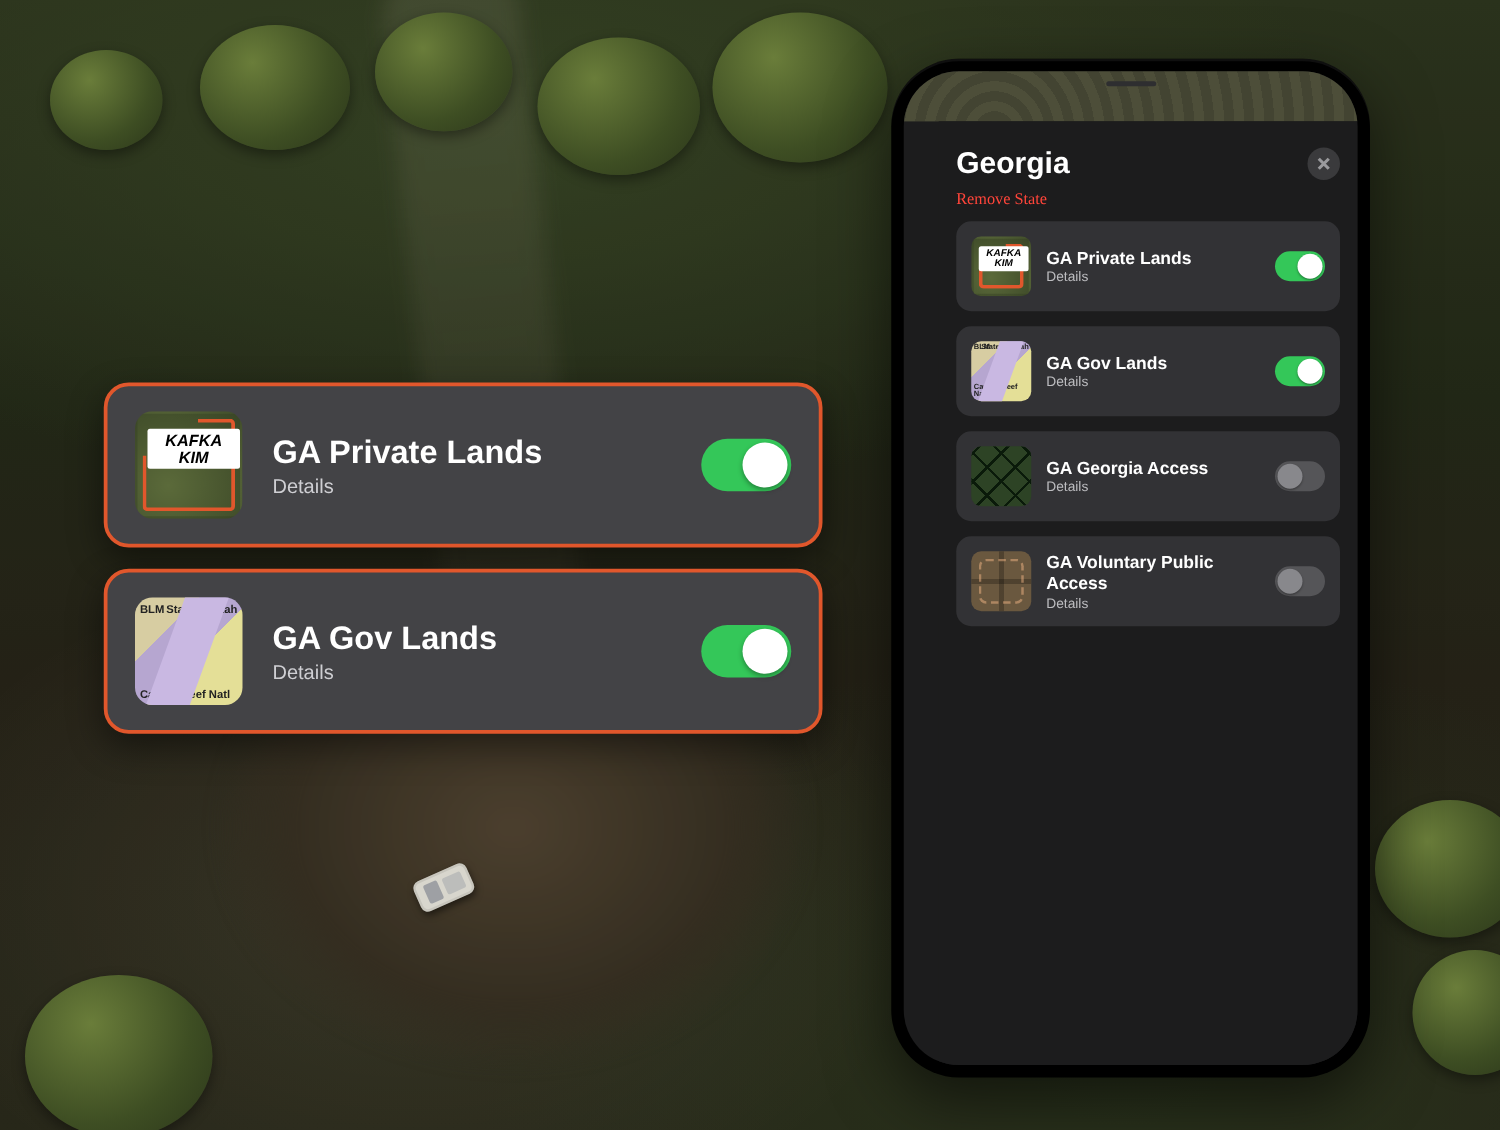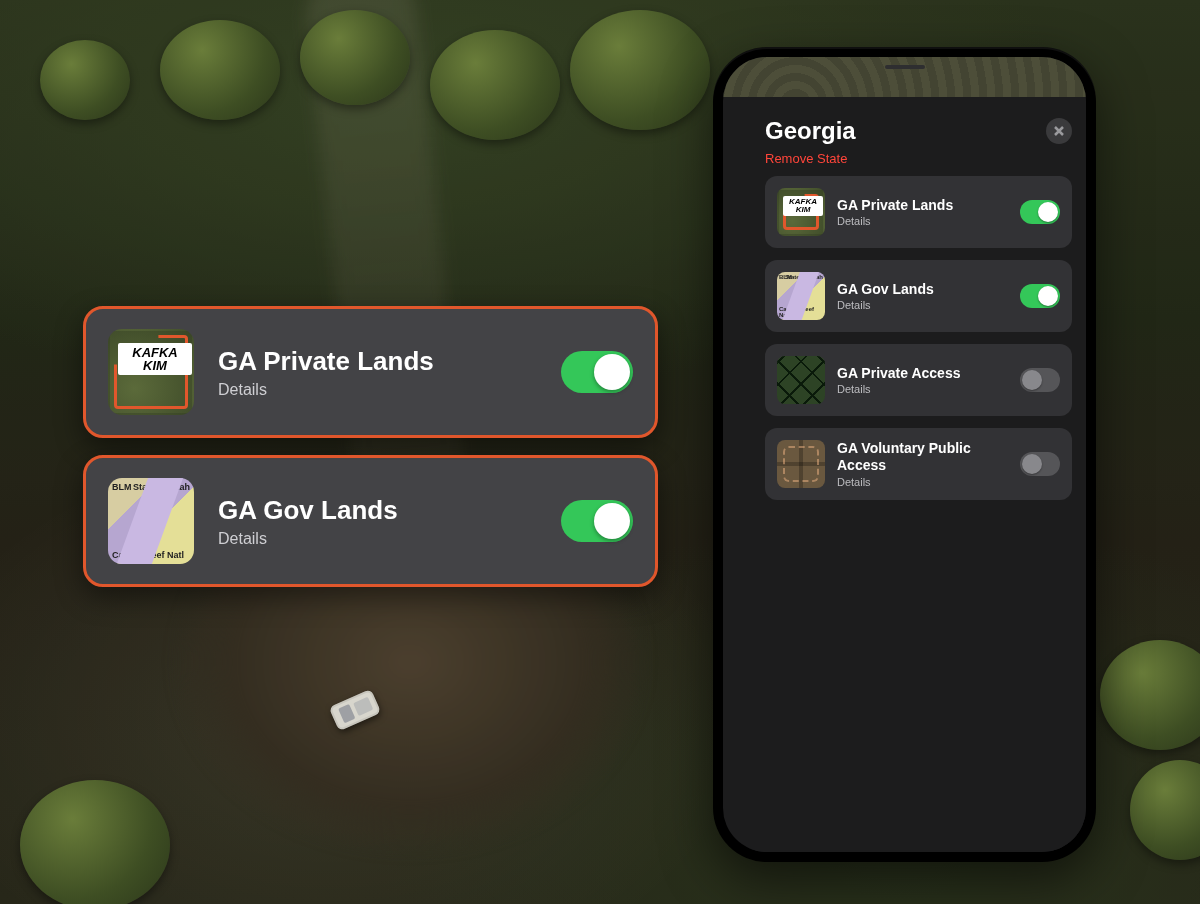--- a/index.html
+++ b/index.html
@@ -65,21 +65,21 @@
   .sheet {
     position:absolute; left:0; right:0; top:40px; bottom:0;
     background:#1c1c1d;
     padding:20px 14px 14px;
     margin-left:28px;
   }
   .sheet-head { display:flex; align-items:center; justify-content:space-between; margin-bottom:6px; }
   .sheet-title { color:#fff; font-size:24px; font-weight:700; }
   .close-btn { width:26px; height:26px; border-radius:50%; background:#3a3a3c; display:flex; align-items:center; justify-content:center; cursor:pointer; }
   .close-btn svg { width:12px; height:12px; stroke:#9a9a9d; stroke-width:2.5; }
-  .remove { color:#ff453a; font-size:13px; margin:4px 0 10px; cursor:pointer; }
+  .remove { color:#ff453a; font-size:13px; margin:4px 0 10px; cursor:pointer;font-family:Liberation Serif, serif; }
 
   .row {
     background:#323235; border-radius:12px; padding:12px 12px; margin-bottom:12px;
     display:flex; align-items:center; gap:12px;
   }
   .thumb { width:48px; height:48px; border-radius:8px; flex:0 0 48px; position:relative; overflow:hidden; }
   .row .txt { flex:1; min-width:0; }
   .row .title { color:#fff; font-size:14px; font-weight:600; line-height:1.2; }
   .row .sub { color:#bdbdc0; font-size:11px; margin-top:2px; }
   .right { margin-left:auto; display:flex; flex-direction:column; align-items:flex-end; gap:6px; }
@@ -233,21 +233,21 @@
         <div class="right">
             <div class="switch on">
               <div class="knob"></div>
             </div>
           </div>
       </div>
 
       <div class="row">
         <div class="thumb th-possible"></div>
         <div class="txt">
-          <div class="title">GA Private Access</div>
+          <div class="title">GA Georgia Access</div>
           <div class="sub">Details</div>
         </div>
         <div class="right">
             <div class="switch off">
               <div class="knob"></div>
             </div>
           </div>
       </div>
 
 

